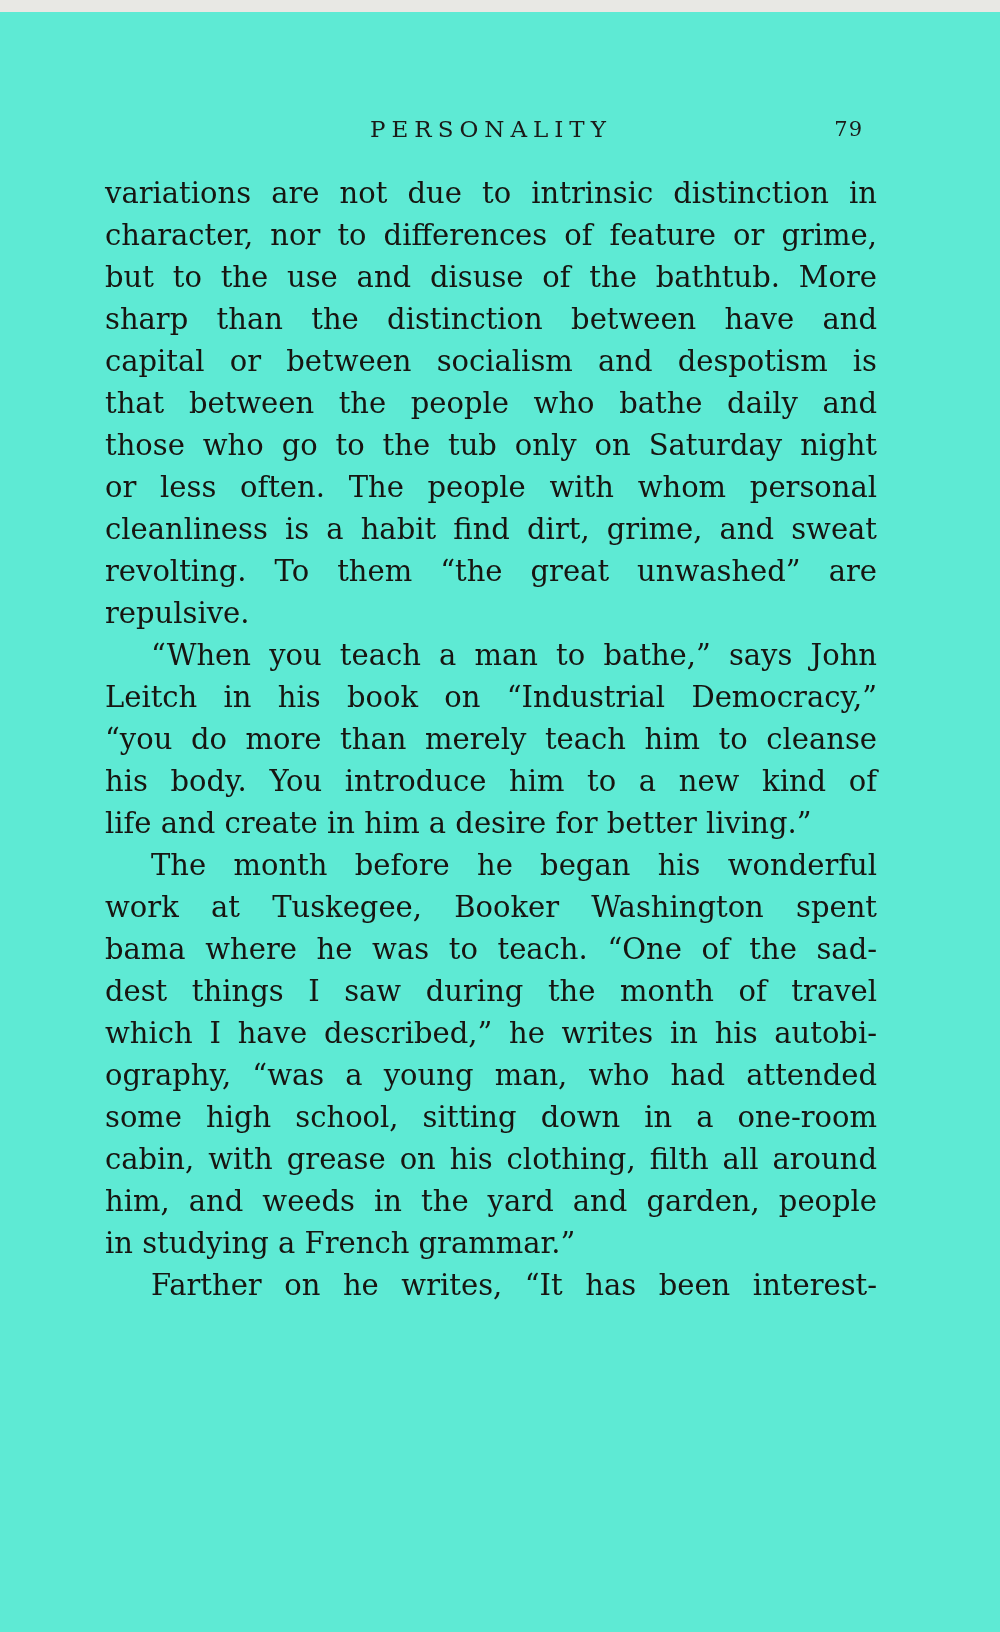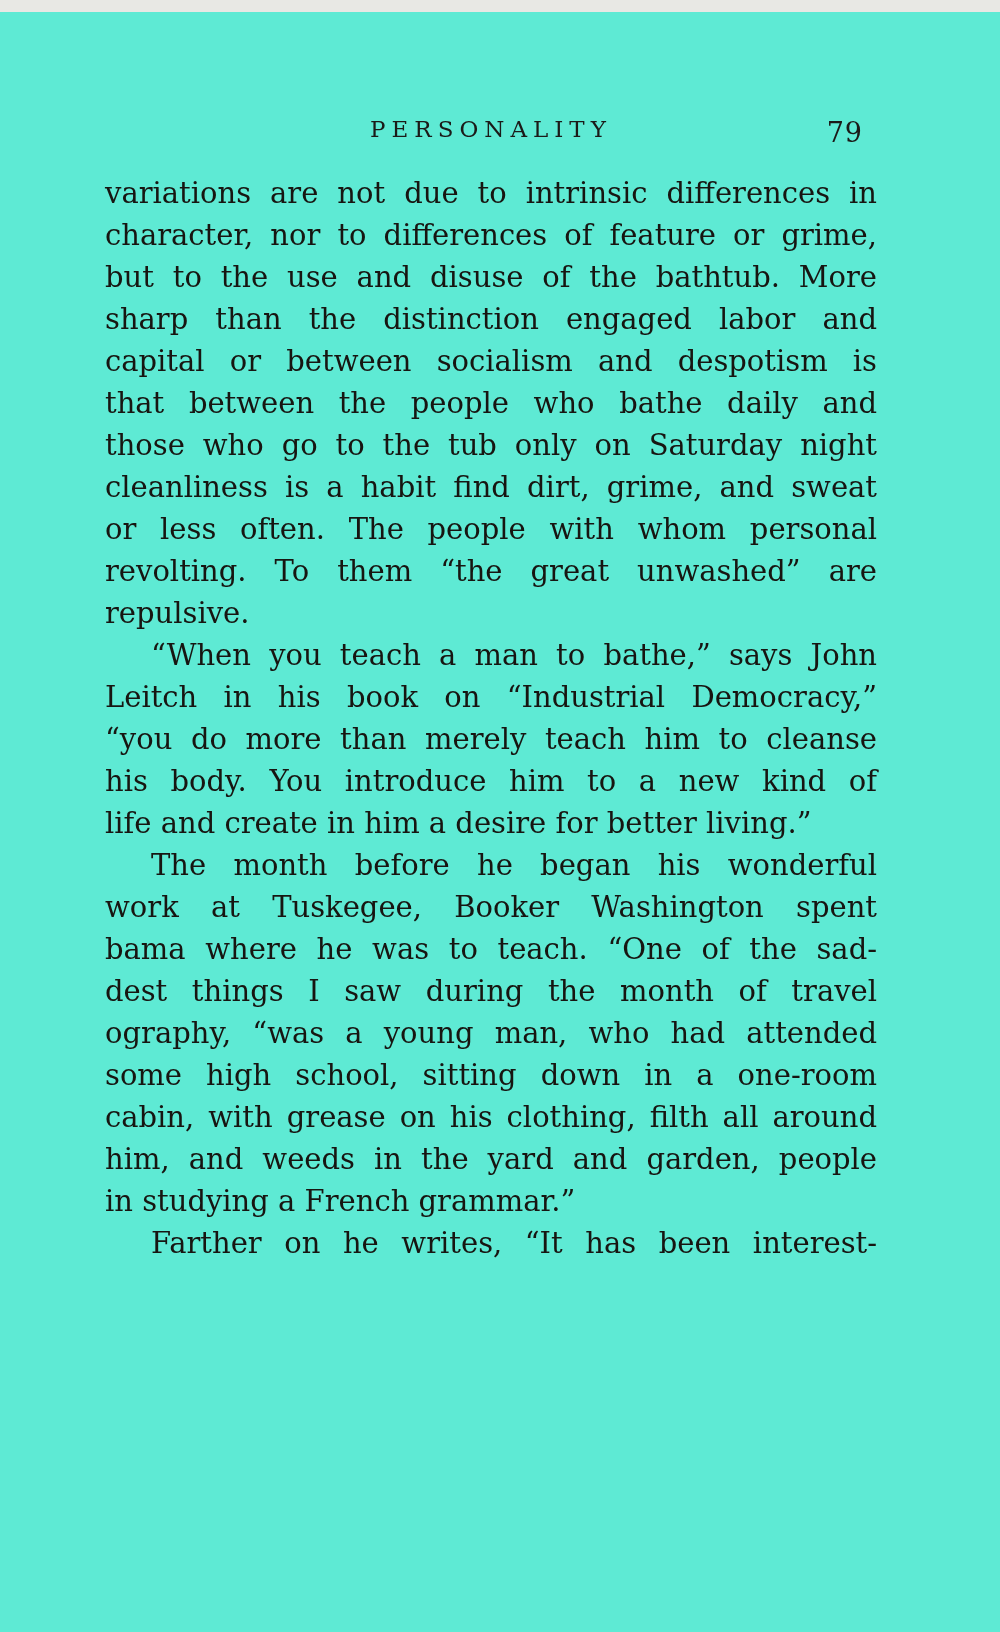--- a/index.html
+++ b/index.html
@@ -28,21 +28,21 @@
     display: block;
     text-align: center;
     font-size: 23px;
     letter-spacing: 6px;
     color: #1b1a18;
   }
   .page-number {
     position: absolute;
     right: 14px;
     top: 1px;
-    font-size: 27px;
+    font-size: 21px;
     letter-spacing: 1px;
     color: #1b1a18;
   }
   .text-col {
     position: absolute;
     top: 160px;
     left: 105px;
     width: 772px;
   }
   .line {
@@ -62,40 +62,41 @@
 </style>
 </head>
 <body>
 
 <div class="page">
   <div class="page-header">
     <span class="running-title">PERSONALITY</span>
     <span class="page-number">79</span>
   </div>
   <div class="text-col">
-      <div class="line">variations are not due to intrinsic differences in</div>
+      <div class="line">variations are not due to intrinsic distinction in</div>
       <div class="line">character, nor to differences of feature or grime,</div>
       <div class="line">but to the use and disuse of the bathtub.  More</div>
-      <div class="line">sharp than the distinction engaged labor and</div>
+      <div class="line">sharp than the distinction between have and</div>
       <div class="line">capital or between socialism and despotism is</div>
       <div class="line">that between the people who bathe daily and</div>
       <div class="line">those who go to the tub only on Saturday night</div>
+      <div class="line">or less often.  The people with whom personal</div>
       <div class="line">cleanliness is a habit find dirt, grime, and sweat</div>
-      <div class="line">or less often.  The people with whom personal</div>
       <div class="line">revolting.  To them “the great unwashed” are</div>
       <div class="line last">repulsive.</div>
       <div class="line indent">“When you teach a man to bathe,” says John</div>
       <div class="line">Leitch in his book on “Industrial Democracy,”</div>
       <div class="line">“you do more than merely teach him to cleanse</div>
       <div class="line">his body.  You introduce him to a new kind of</div>
       <div class="line last">life and create in him a desire for better living.”</div>
       <div class="line indent">The month before he began his wonderful</div>
       <div class="line">work at Tuskegee, Booker Washington spent</div>
       <div class="line">bama where he was to teach.  “One of the sad-</div>
       <div class="line">dest things I saw during the month of travel</div>
+      <div class="line">which I have described,” he writes in his autobi-</div>
       <div class="line">ography, “was a young man, who had attended</div>
       <div class="line">some high school, sitting down in a one-room</div>
       <div class="line">cabin, with grease on his clothing, filth all around</div>
       <div class="line">him, and weeds in the yard and garden, people</div>
       <div class="line last">in studying a French grammar.”</div>
       <div class="line indent">Farther on he writes, “It has been interest-</div>
     </div>
 </div>
 
 </body></html>

